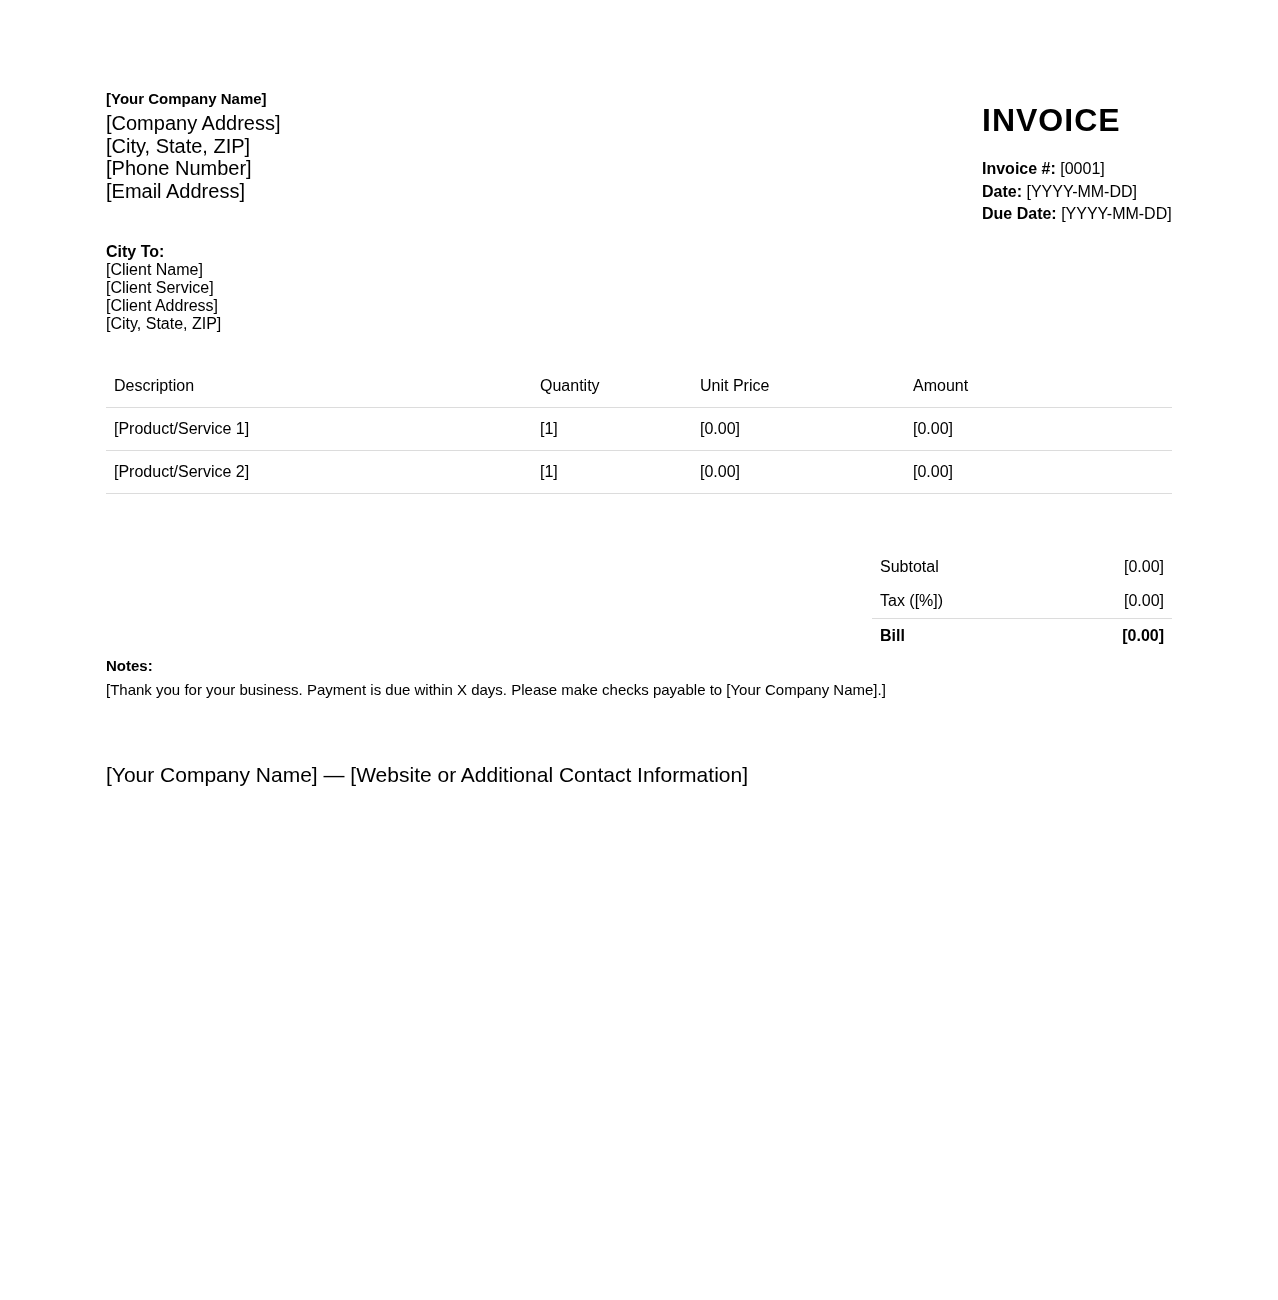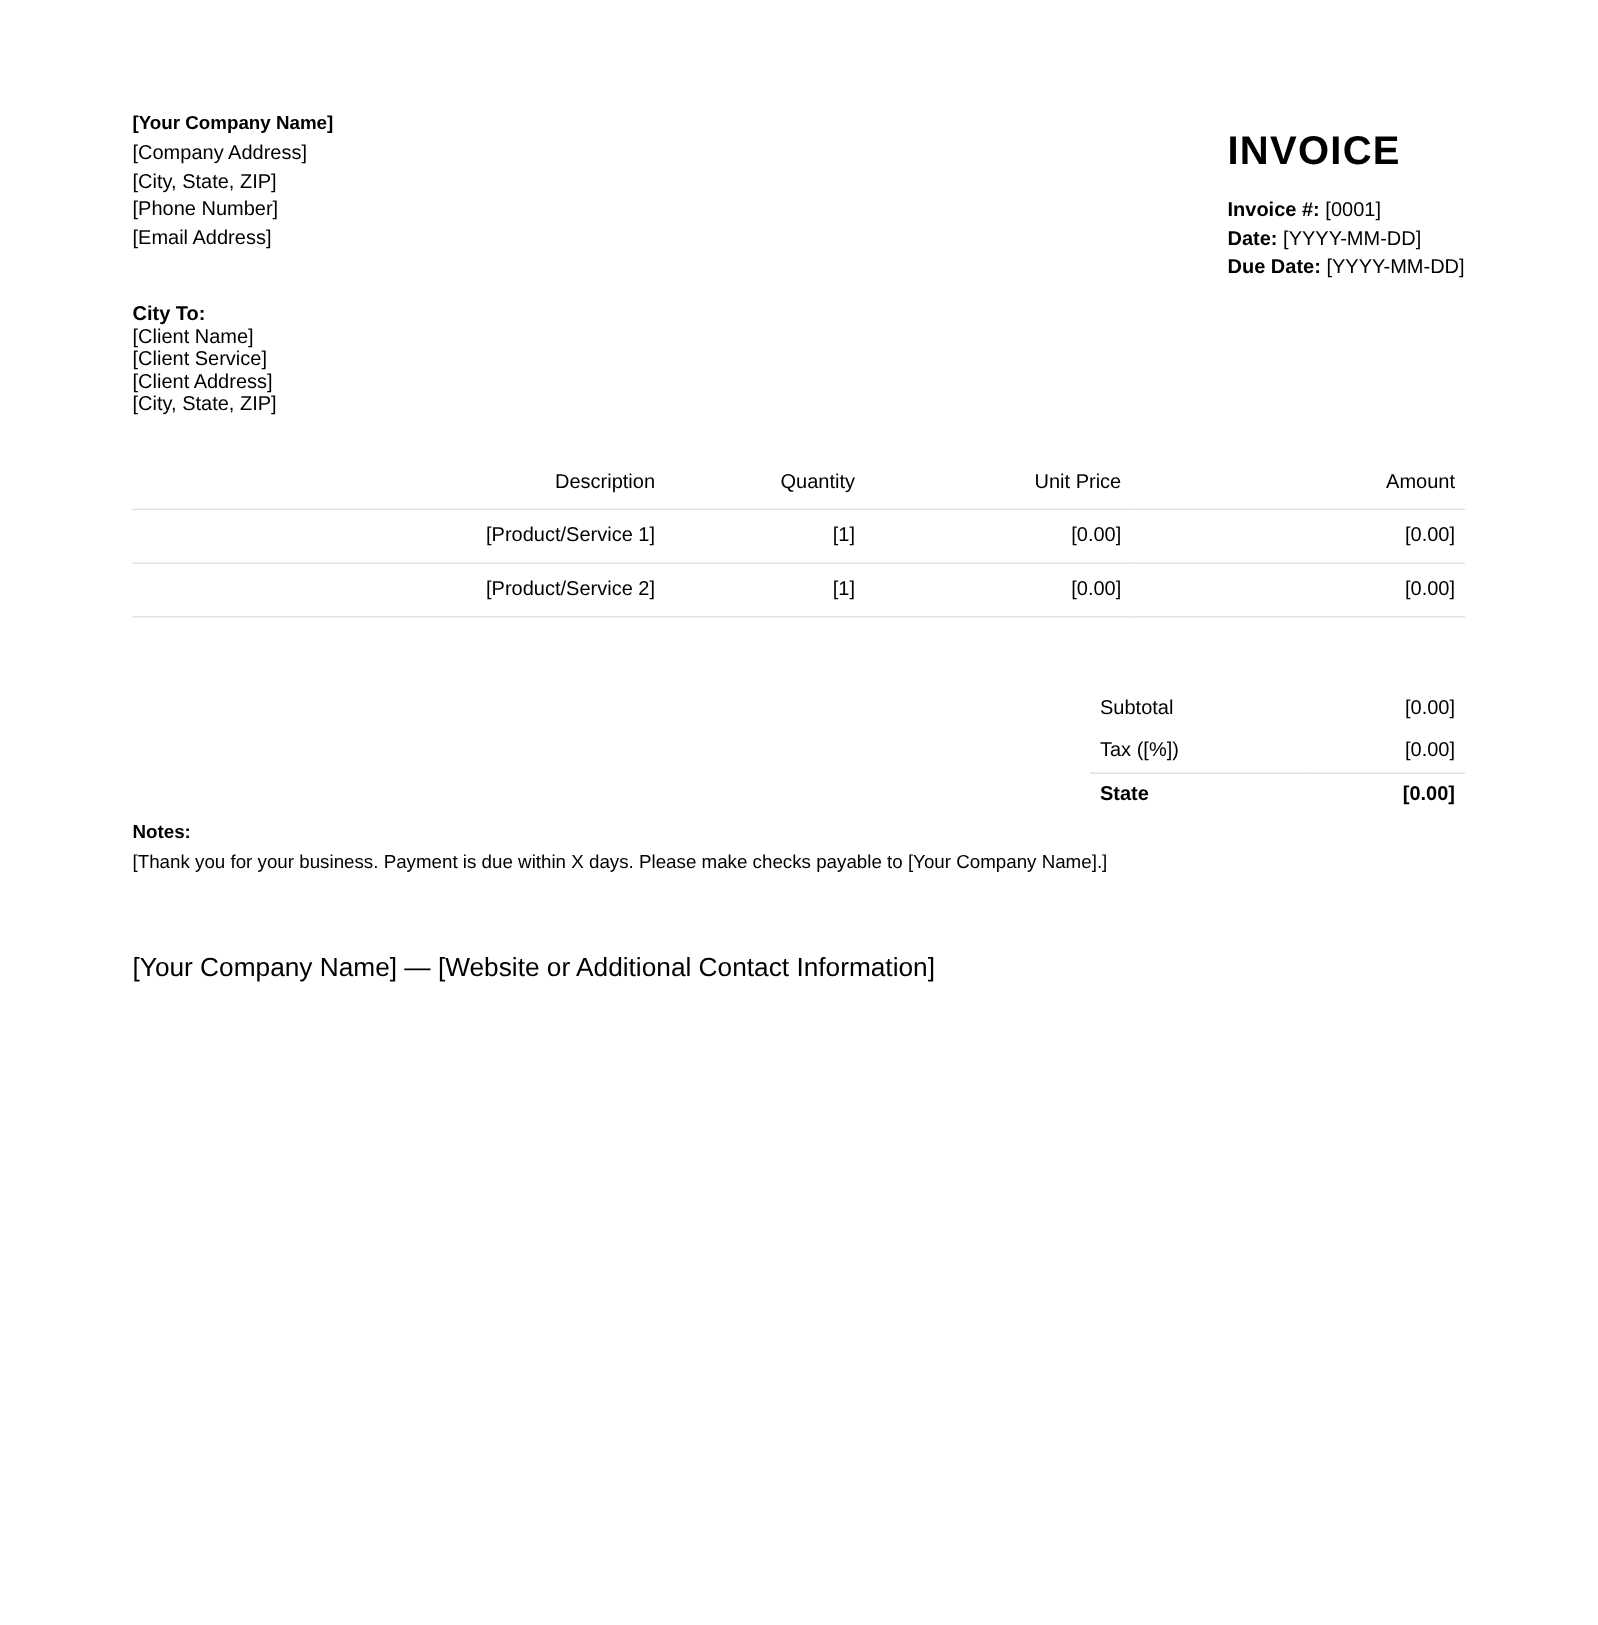--- a/index.html
+++ b/index.html
@@ -3,32 +3,32 @@
 <meta charset="utf-8">
 <style>
   html, body { margin: 0; padding: 0; background: #ffffff; }
   body {
     width: 1278px; height: 1300px; position: relative;
     font-family: "Liberation Sans", sans-serif; color: #000; font-size: 16px;
   }
   .page { position: absolute; left: 106px; top: 0; width: 1066px; }
   .company { position: absolute; left: 0; top: 86px; }
   .company-name { font-size: 15px; font-weight: bold; line-height: 26px; margin: 0; }
-  .company-line { line-height: 22.5px; font-size: 16px; }
+  .company-line { line-height: 22.5px; font-size: 20px; }
   .invoice-block { position: absolute; right: 0; top: 100px; width: 190px; }
   .invoice-title { font-size: 32px; font-weight: bold; letter-spacing: 1px; line-height: 40px; margin: 0; }
   .meta { margin-top: 18px; }
   .meta-line { line-height: 22.5px; white-space: nowrap; }
   .meta-line b { font-weight: bold; }
   .billto { position: absolute; left: 0; top: 243px; }
   .billto-label { font-weight: bold; line-height: 18px; }
   .billto-line { line-height: 18px; }
   table.items { position: absolute; left: 0; top: 365px; width: 1066px; border-collapse: collapse; }
   table.items th, table.items td {
-    text-align: right; font-weight: normal; padding: 0 8px; height: 42px;
+    text-align: left; font-weight: normal; padding: 0 8px; height: 42px;
     border-bottom: 1px solid #dcdcdc; vertical-align: middle;
   }
   table.items th { height: 42px; }
   .col-desc { width: 410px; }
   .col-qty { width: 144px; }
   .col-price { width: 197px; }
   table.totals { position: absolute; left: 766px; top: 550px; width: 300px; border-collapse: collapse; }
   table.totals td { padding: 0 8px; height: 34px; }
   table.totals td.val { text-align: right; }
   table.totals tr.total-row td { border-top: 1px solid #dcdcdc; font-weight: bold; height: 34px; }
@@ -105,21 +105,21 @@
     <tbody>
         <tr>
       <td>Subtotal</td>
       <td class="val">[0.00]</td>
     </tr>
     <tr>
       <td>Tax ([%])</td>
       <td class="val">[0.00]</td>
     </tr>
     <tr class="total-row">
-      <td>State</td>
+      <td>Bill</td>
       <td class="val">[0.00]</td>
     </tr>
   </tbody>
     </table>
 
   <div class="notes">
     <div class="notes-label">Notes:</div>
     <div class="notes-text">[Thank you for your business. Payment is due within X days. Please make checks payable to [Your Company Name].]</div>
   </div>
 

